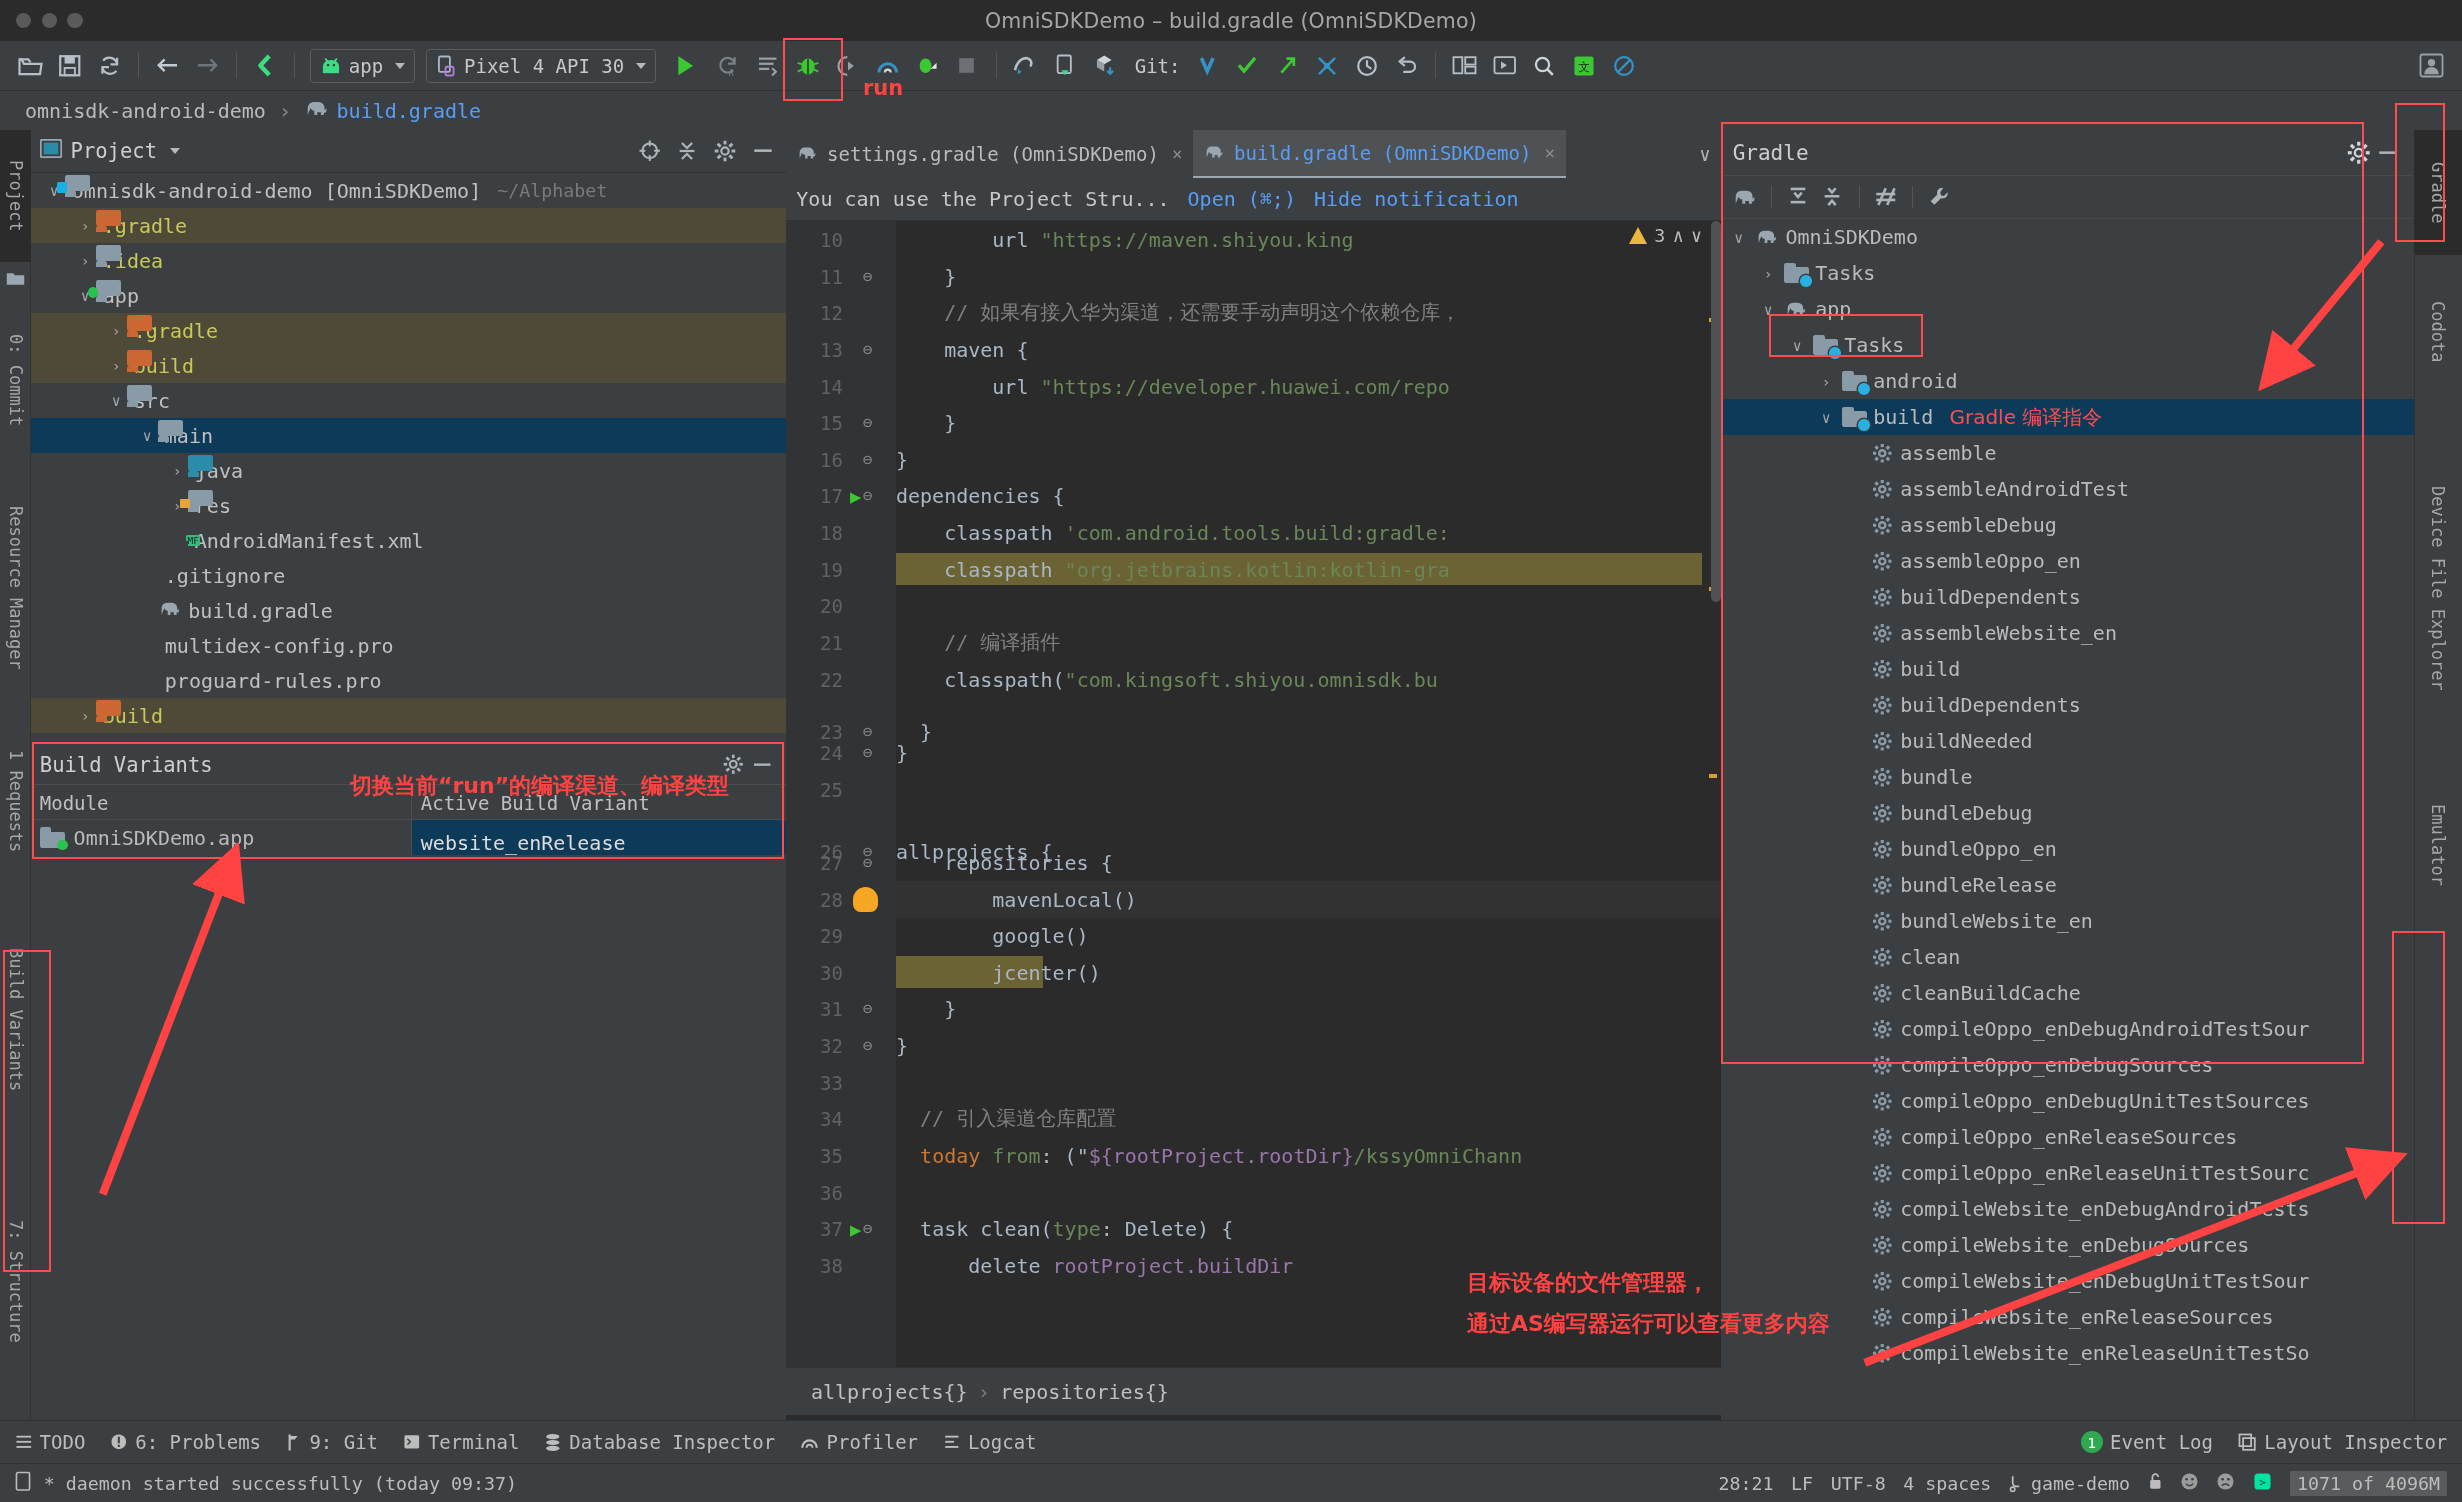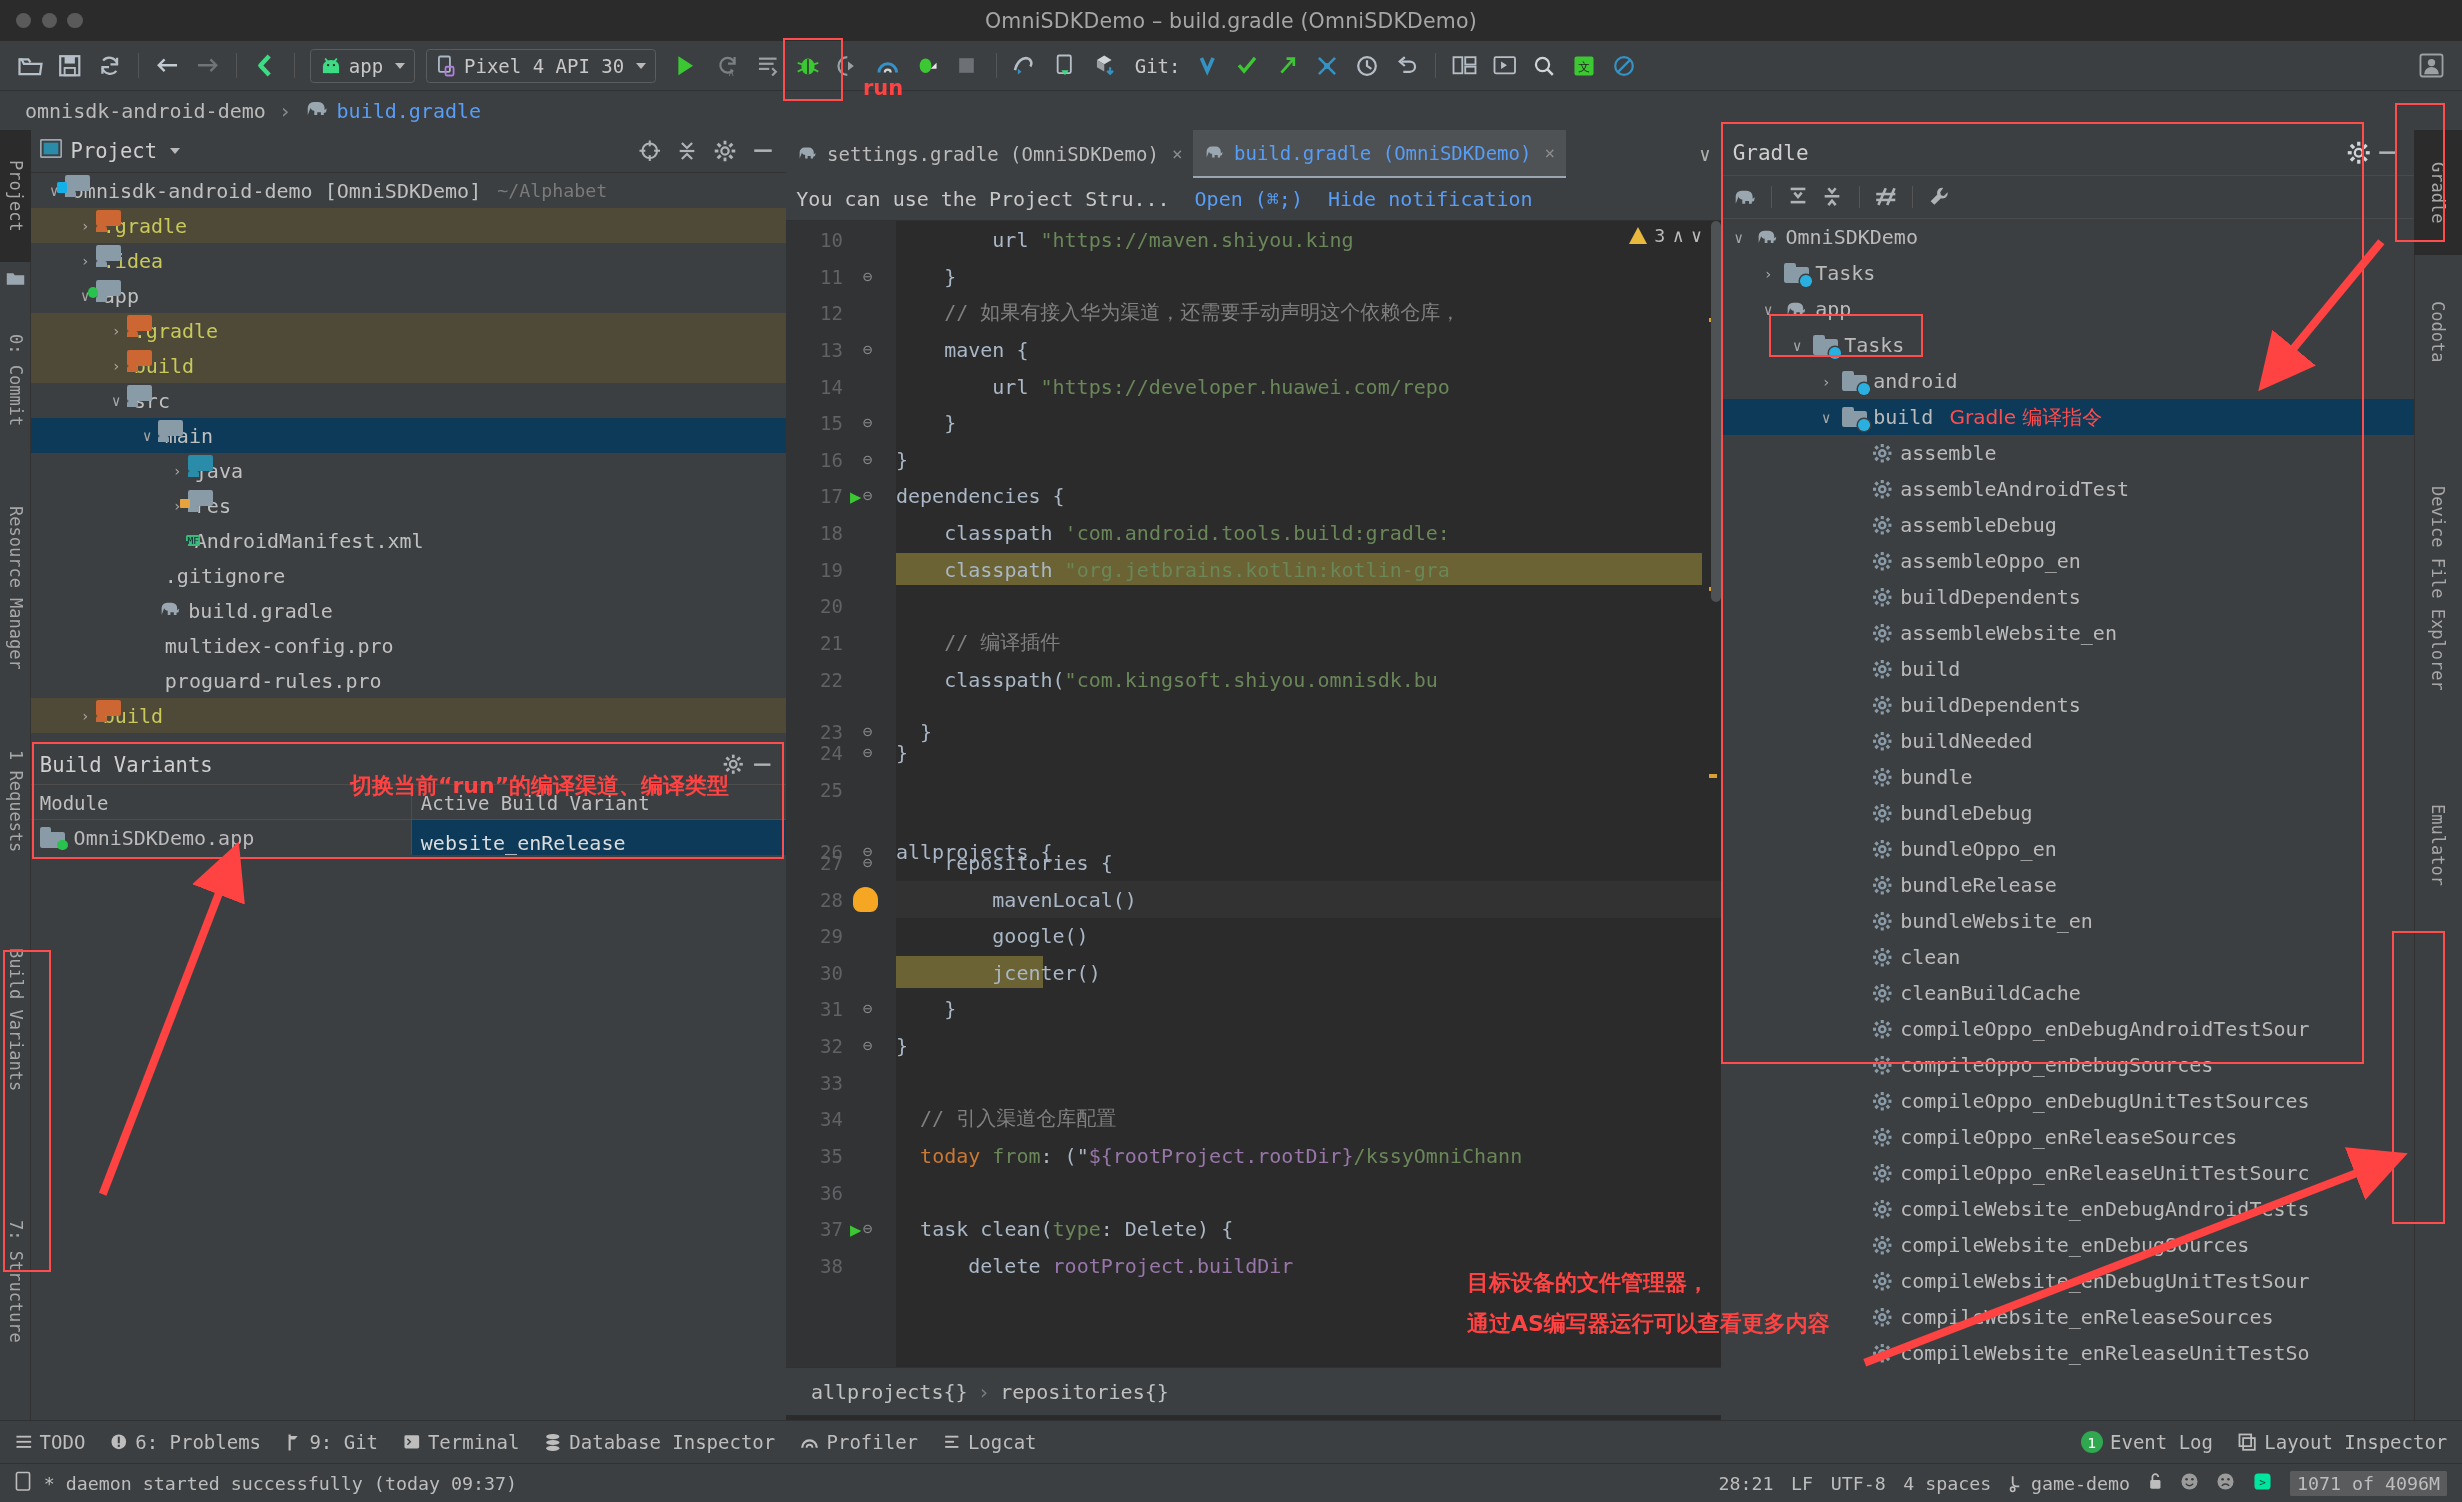--- a/index.html
+++ b/index.html
@@ -112,21 +112,21 @@
 
   
   .editor{position:absolute;left:786px;top:130px;width:935px;height:1290px;background:#2b2b2b;}
   .tabstrip{height:48px;background:#3c3f41;display:flex;align-items:stretch;}
   .etab{display:flex;align-items:center;gap:8.8px;padding:0 10.3px;font-size:19px;color:#bbbbbb;
     white-space:nowrap;border-bottom:1.5px solid transparent;}
   .etab.active{background:#4e5254;color:#589df6;border-bottom:2.2px solid #9aa7b0;}
   .etab .x{color:#8c8c8c;margin-left:4.4px;font-size:17.6px;}
   .tab-more{margin-left:auto;display:flex;align-items:center;padding:0 10.3px;color:#b0b0b0;}
 
-  .notifbar{height:43px;background:#3c3f41;display:flex;align-items:center;gap:25px;
+  .notifbar{height:43px;background:#3c3f41;display:flex;align-items:center;gap:18px;
     padding:0 10.3px;font-size:20px;color:#c8c8c8;white-space:nowrap;border-bottom:0.7px solid #2f3133;}
   .notif-link{color:#589df6;}
 
   .codearea{position:relative;height:1146px;background:#2b2b2b;overflow:hidden;}
   .gutter{position:absolute;left:0;top:0;width:110px;height:100%;background:#313335;}
   .codeline{position:absolute;left:0;width:935px;height:37px;display:flex;align-items:center;
     font-family:"DejaVu Sans Mono","Liberation Mono",monospace;font-size:20px;white-space:pre;}
   .lnum{position:absolute;left:0;width:57px;text-align:right;color:#606366;font-size:19px;}
   .lmark{position:absolute;left:67px;width:29px;text-align:center;color:#8a8a8a;font-size:16px;}
   .ltext{position:absolute;left:110px;}

